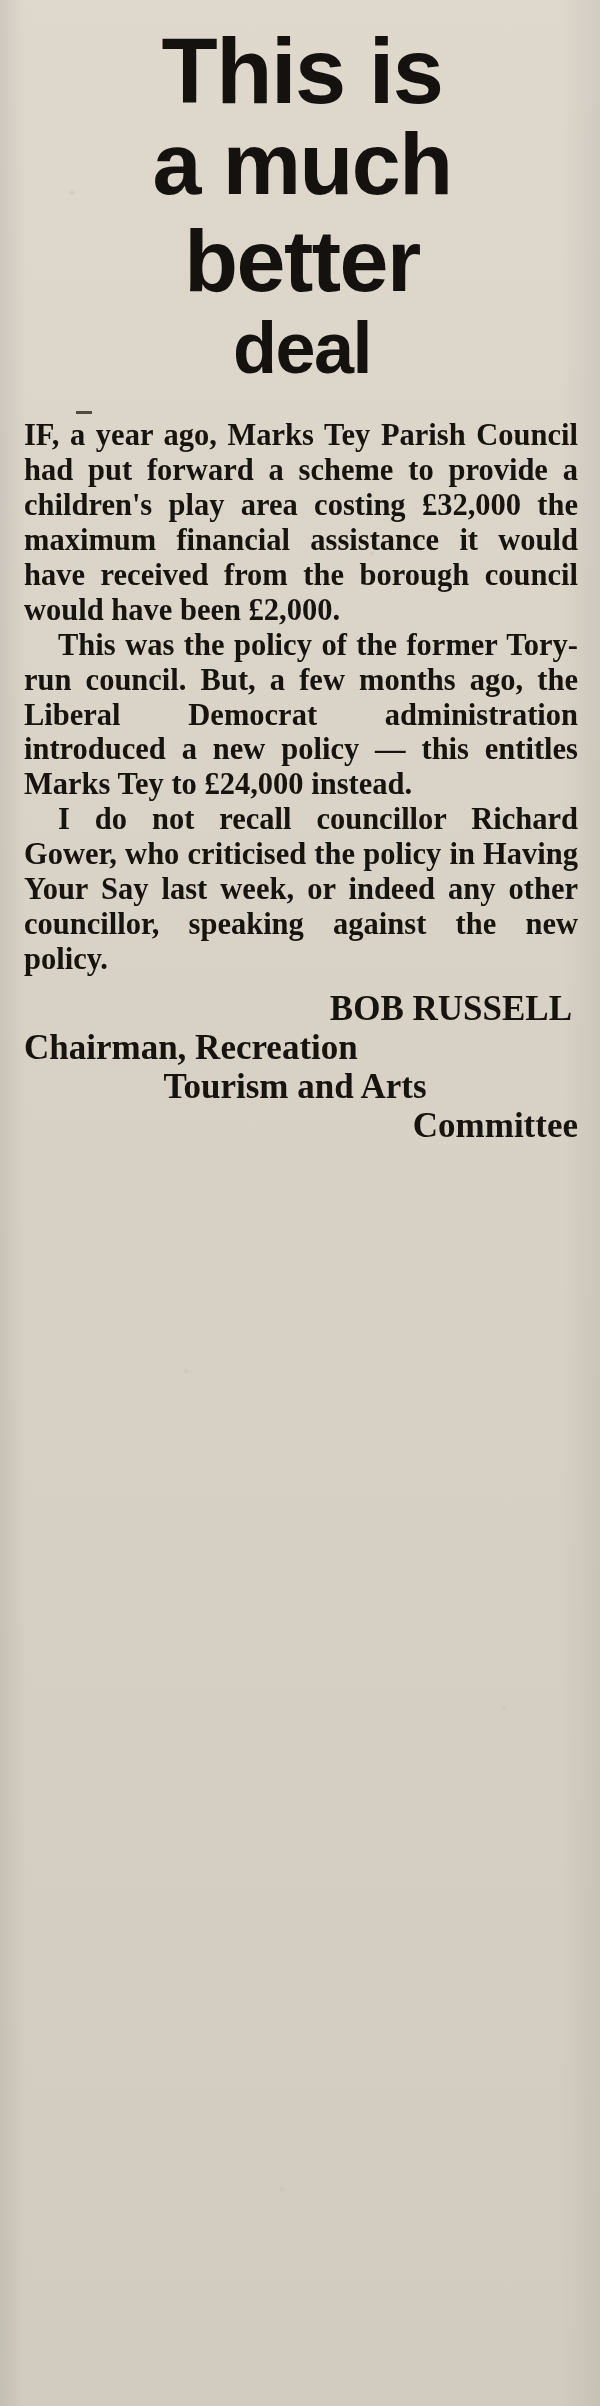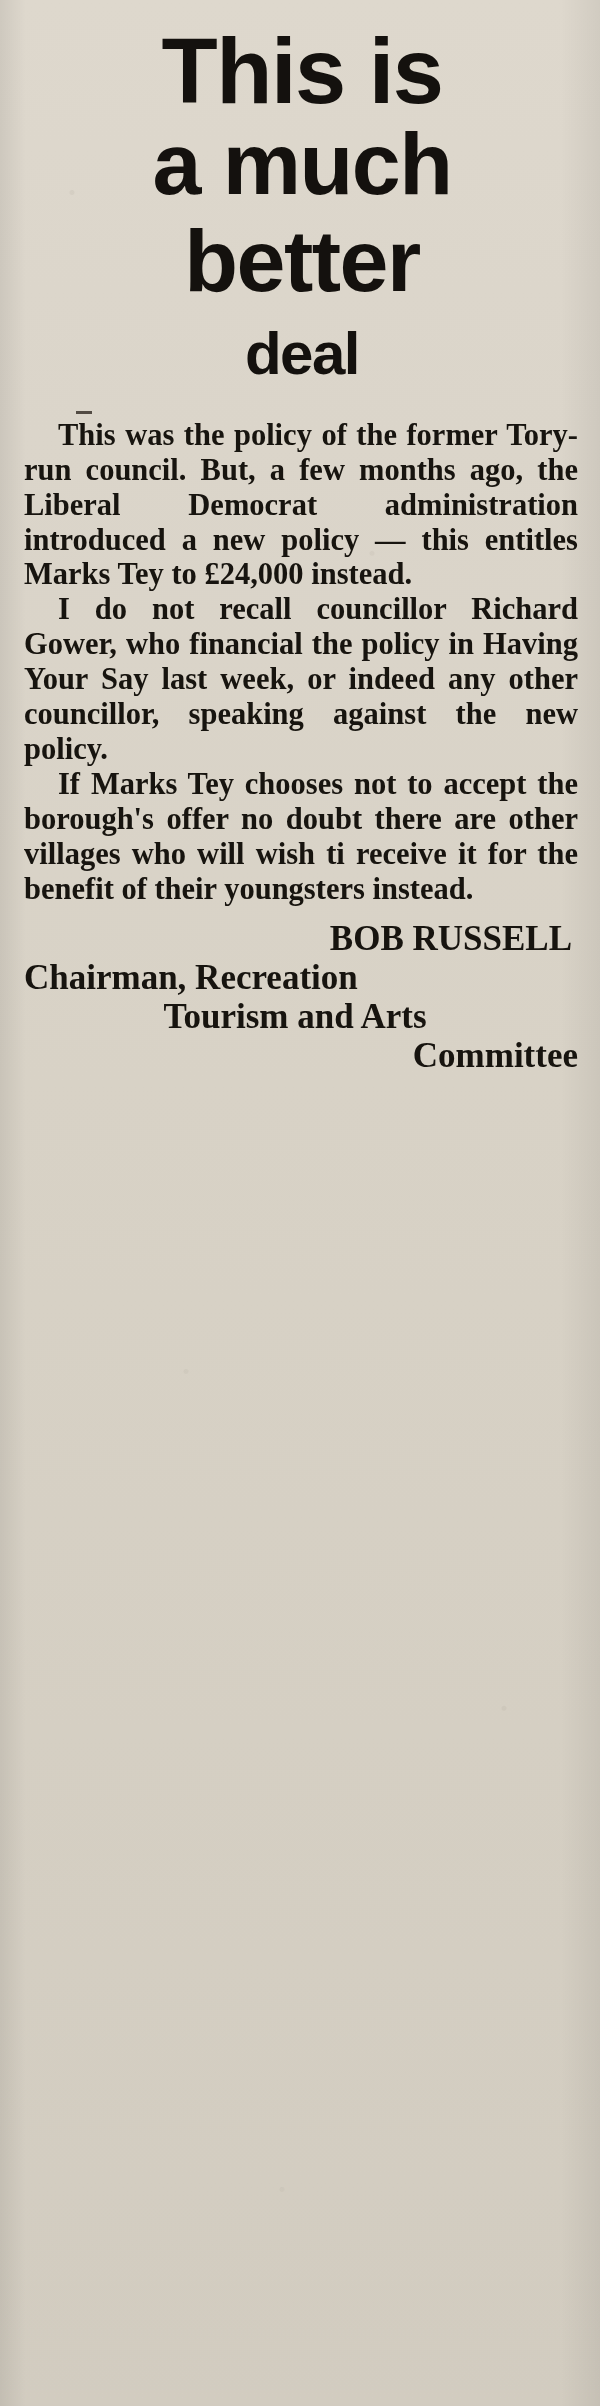--- a/index.html
+++ b/index.html
@@ -51,21 +51,21 @@
     padding-top: 24px;
     margin: 0 0 6px 0;
   }
   .headline .hl-line {
     display: block;
     white-space: nowrap;
   }
   .headline .hl-line.l1 { font-size: 92px; }
   .headline .hl-line.l2 { font-size: 88px; margin-top: 0; }
   .headline .hl-line.l3 { font-size: 88px; margin-top: 7px; }
-  .headline .hl-line.l4 { font-size: 60px; margin-top: 16px; }
+  .headline .hl-line.l4 { font-size: 72px; margin-top: 4px; }
 
   
   .stray-mark {
     width: 16px;
     height: 3px;
     background: #3a332b;
     margin: 26px 0 4px 54px;
     opacity: 0.85;
   }
 
@@ -124,23 +124,23 @@
   <h1 class="headline">
     <span class="hl-line l1">This is</span>
     <span class="hl-line l2">a much</span>
     <span class="hl-line l3">better</span>
     <span class="hl-line l4">deal</span>
   </h1>
 
   <div class="stray-mark"></div>
 
   <div class="body-text">
+    <p class="first">IF, a year ago, Marks Tey Parish Council had put forward a scheme to provide a children's play area costing £32,000 the maximum financial assistance it would have received from the borough council would have been £2,000.</p>
     <p>This was the policy of the former Tory-run council. But, a few months ago, the Liberal Democrat administration introduced a new policy — this entitles Marks Tey to £24,000 instead.</p>
-    <p>I do not recall councillor Richard Gower, who financial the policy in Having Your Say last week, or indeed any other councillor, speaking against the new policy.</p>
-    <p>If Marks Tey chooses not to accept the borough's offer no doubt there are other villages who will wish ti receive it for the benefit of their youngsters instead.</p>
+    <p>I do not recall councillor Richard Gower, who criticised the policy in Having Your Say last week, or indeed any other councillor, speaking against the new policy.</p>
   </div>
 
   <div class="signoff">
     <div class="name">BOB RUSSELL</div>
     <div class="role1">Chairman, Recreation</div>
     <div class="role2">Tourism and Arts</div>
     <div class="role3">Committee</div>
   </div>
 
 </div>

